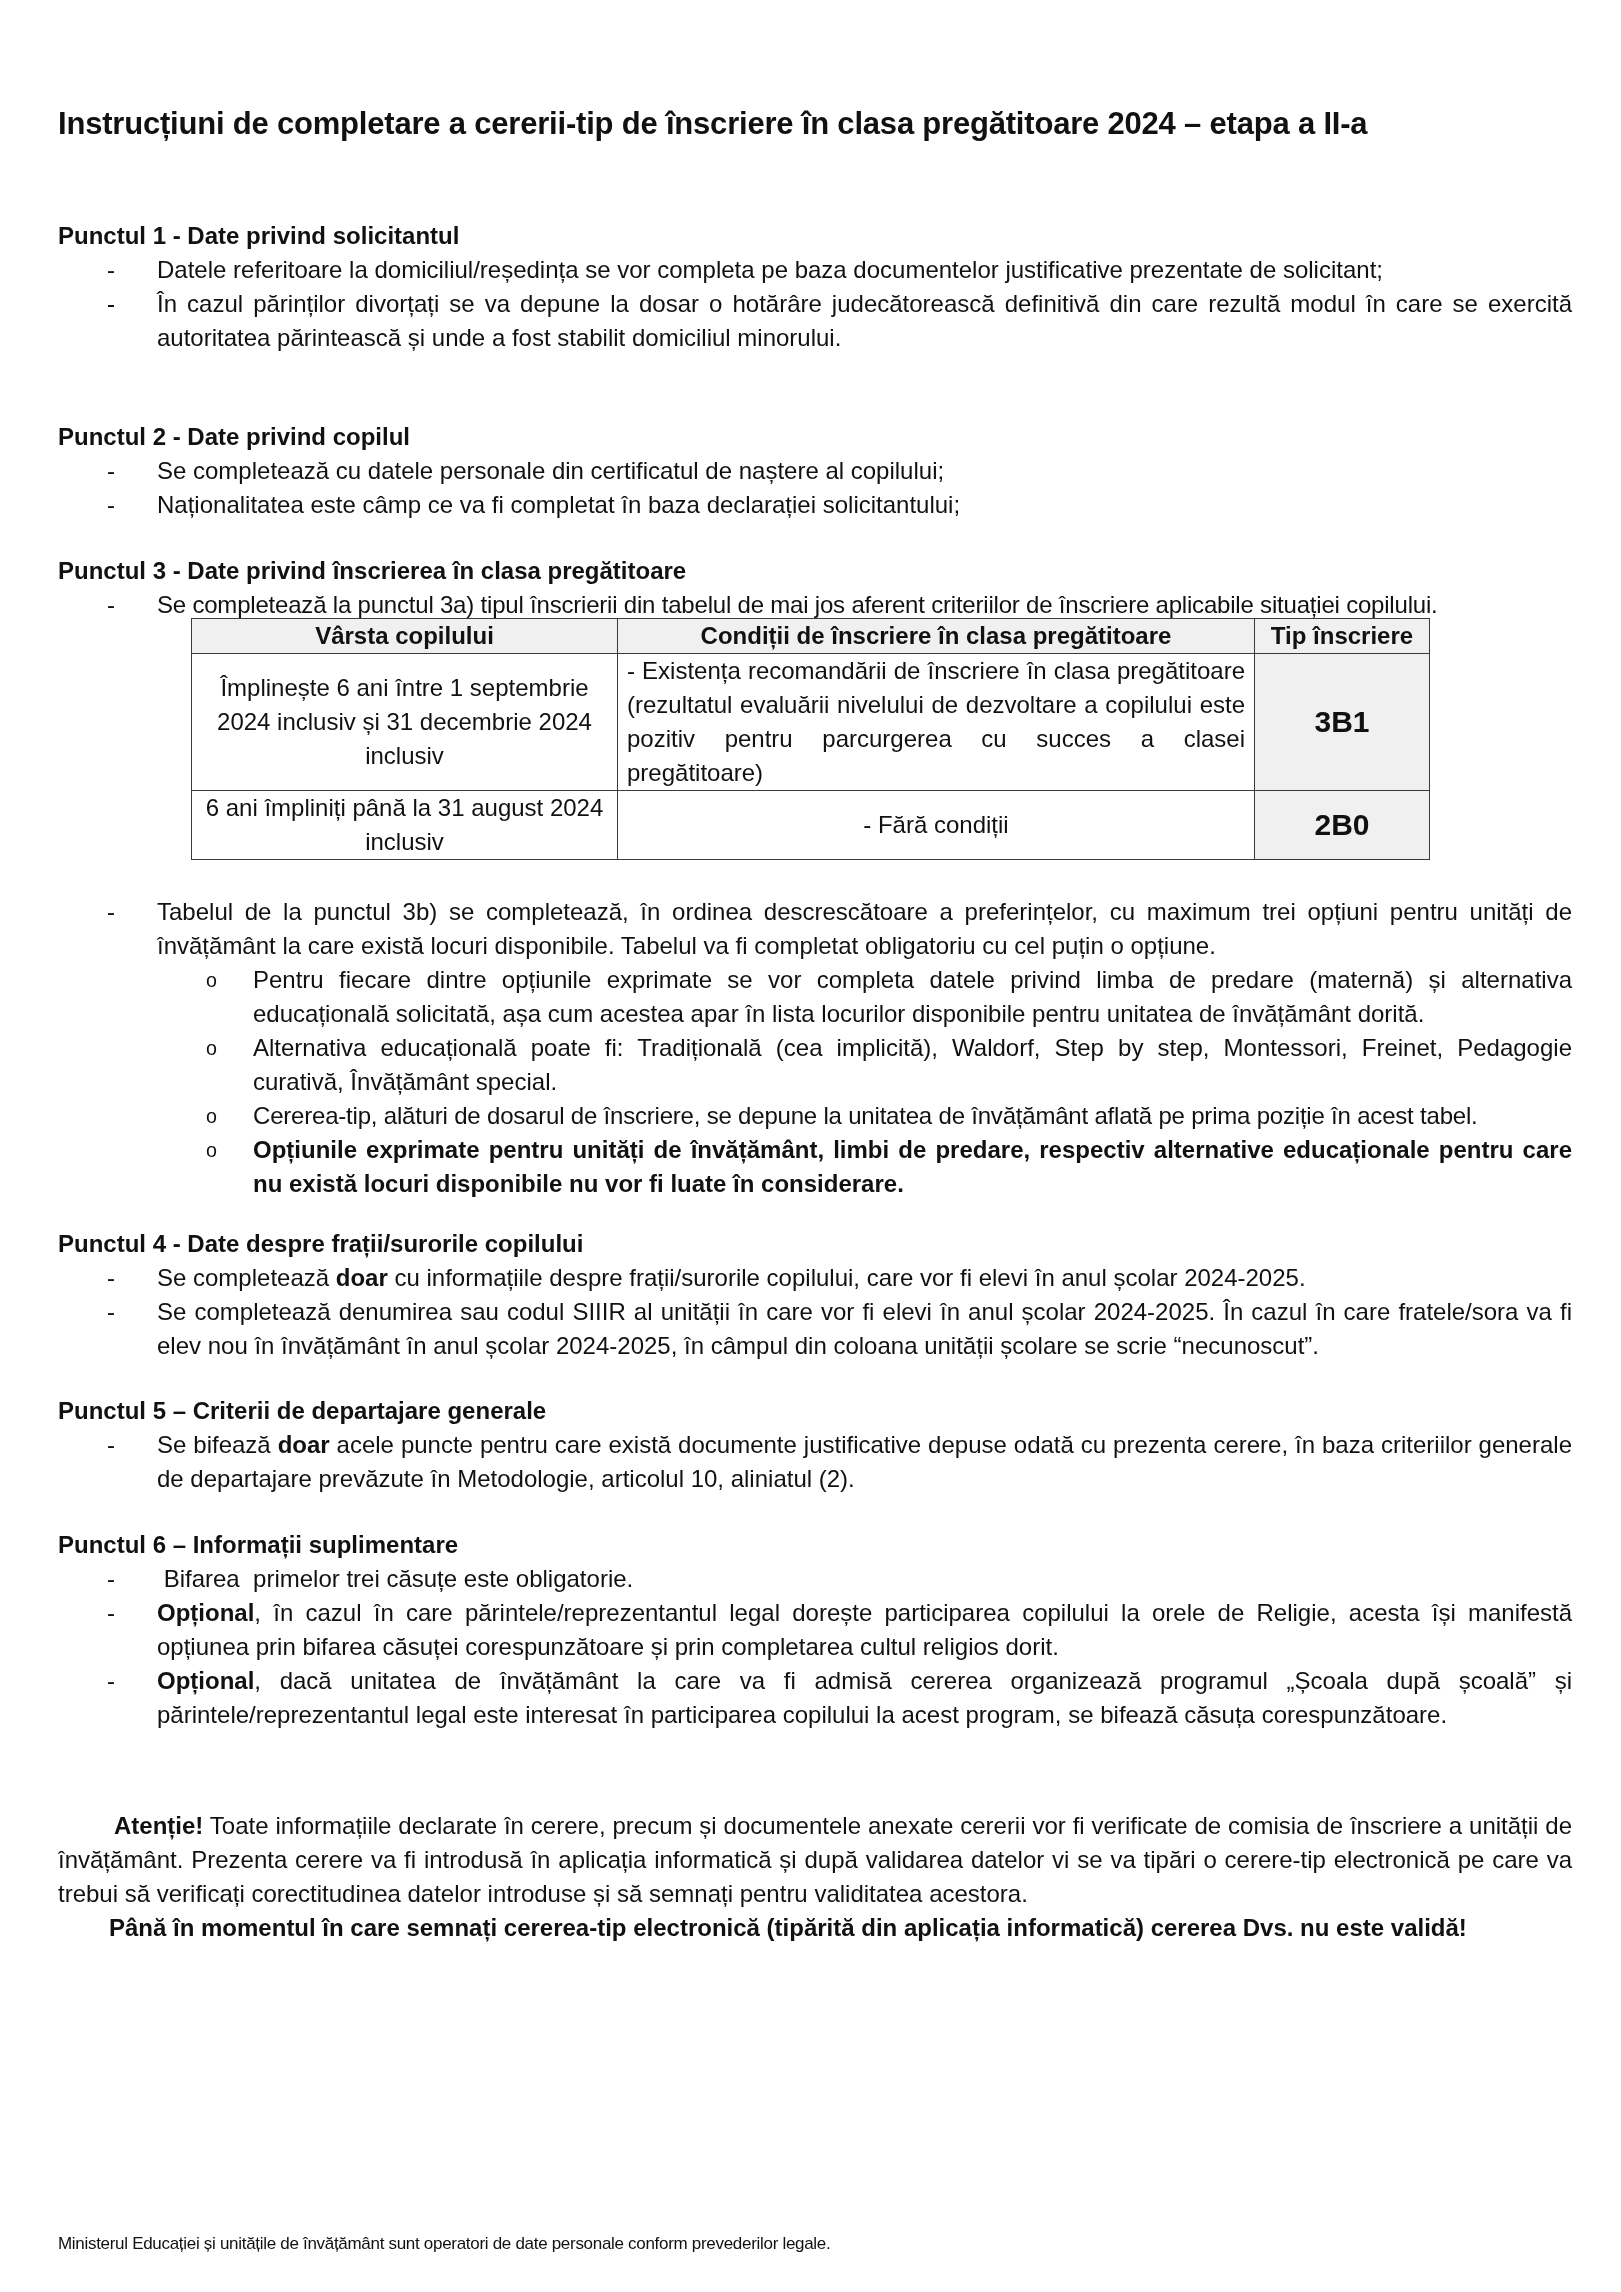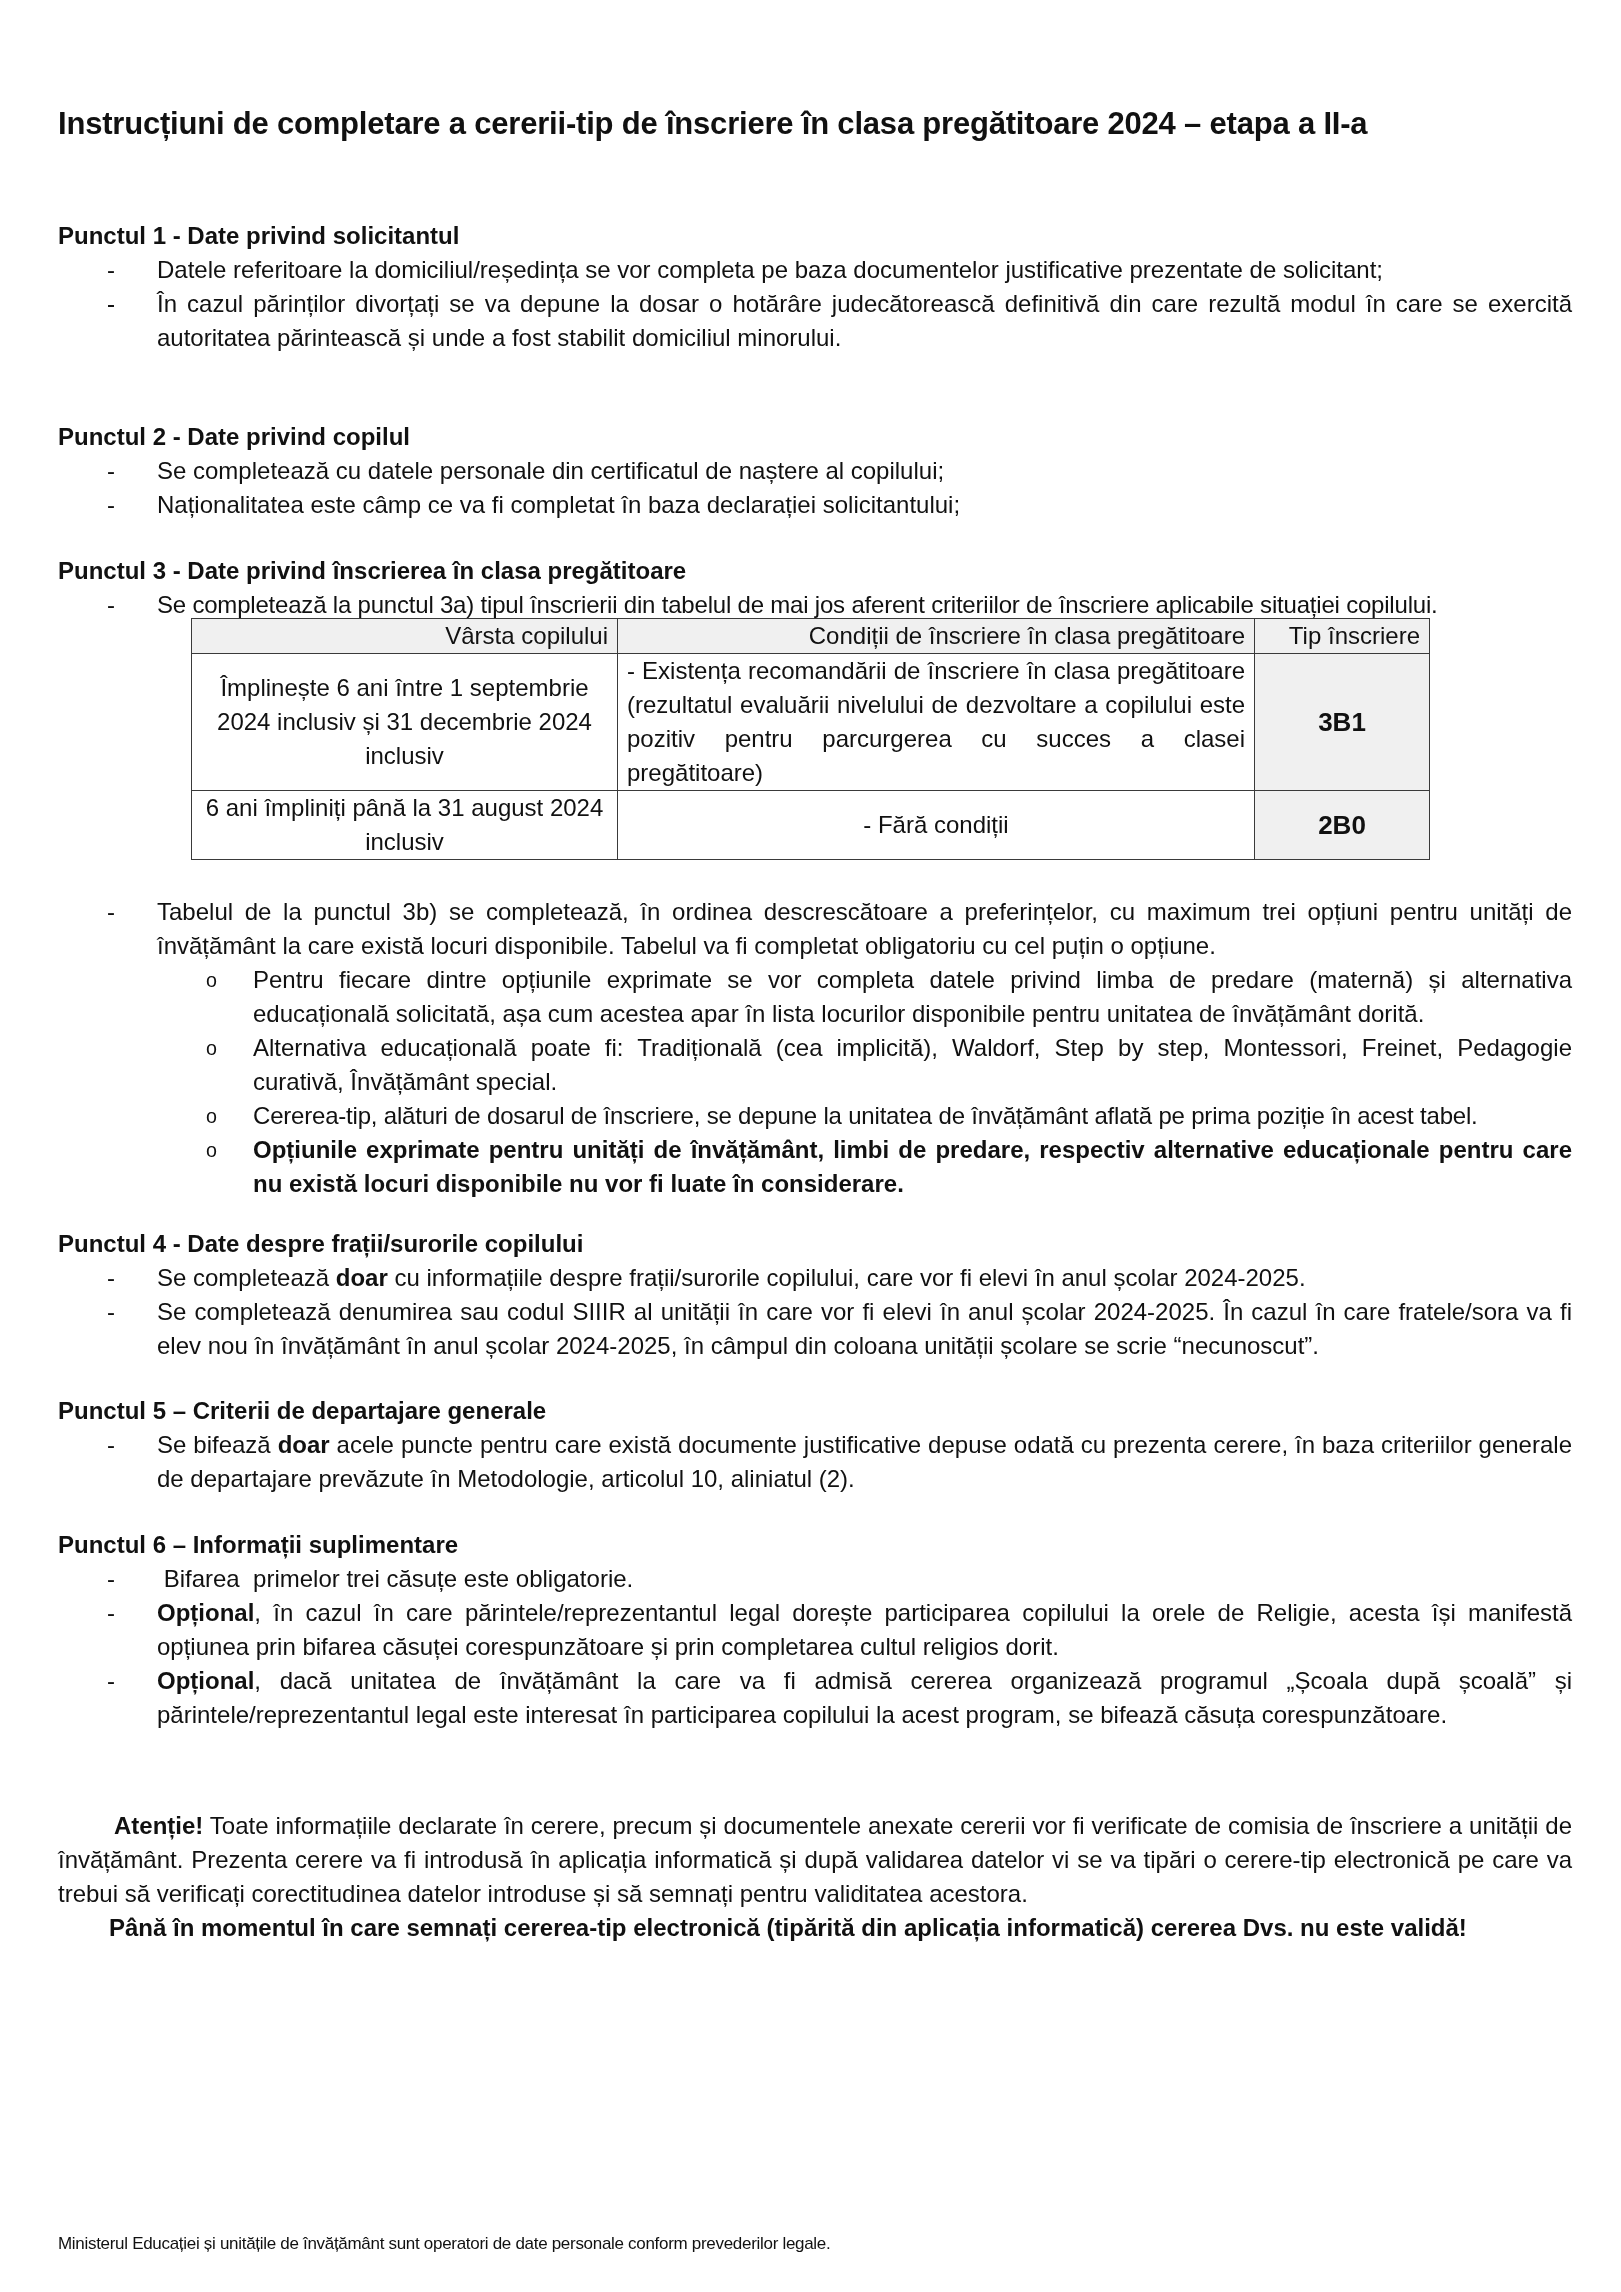--- a/index.html
+++ b/index.html
@@ -20,24 +20,24 @@
   ul.circ { list-style: none; margin: 0; padding: 0; }
   ul.circ > li { position: relative; padding-left: 195px; text-align: justify; }
   ul.circ > li .mark { position: absolute; left: 148px; top: 0; font-size: 19.7px; }
   b, .bold { font-weight: bold; }
 
   table.types {
     position: absolute; left: 191px; top: 618px; width: 1239px;
     border-collapse: collapse; font-size: 24px; line-height: 34px;
   }
   table.types th, table.types td { border: 1.8px solid #3a3a3a; padding: 0 9px; vertical-align: middle; }
-  table.types th { background: #f0f0f0; font-weight: normal; text-align: right; height: 32px; }
+  table.types th { background: #f0f0f0; font-weight: bold; text-align: center; height: 32px; }
   table.types td.age { text-align: center; width: 407px; }
   table.types td.cond { text-align: justify; width: 618px; }
-  table.types td.tip { background: #f0f0f0; font-weight: bold; text-align: center; font-size: 26px; }
+  table.types td.tip { background: #f0f0f0; font-weight: bold; text-align: center; font-size: 30px; }
   table.types tr.r1 td { height: 133px; }
   table.types tr.r2 td { height: 64px; }
 
   .attention { position: absolute; left: 58px; top: 1809px; width: 1514px; font-size: 24px; line-height: 34px; }
   .attention p { margin: 0; text-align: justify; text-indent: 56px; }
   .attention p.final { text-indent: 51px; font-weight: bold; }
   .footer { position: absolute; left: 58px; top: 2234px; font-size: 17px; letter-spacing: -0.3px; }
 </style>
 </head>
 <body>

